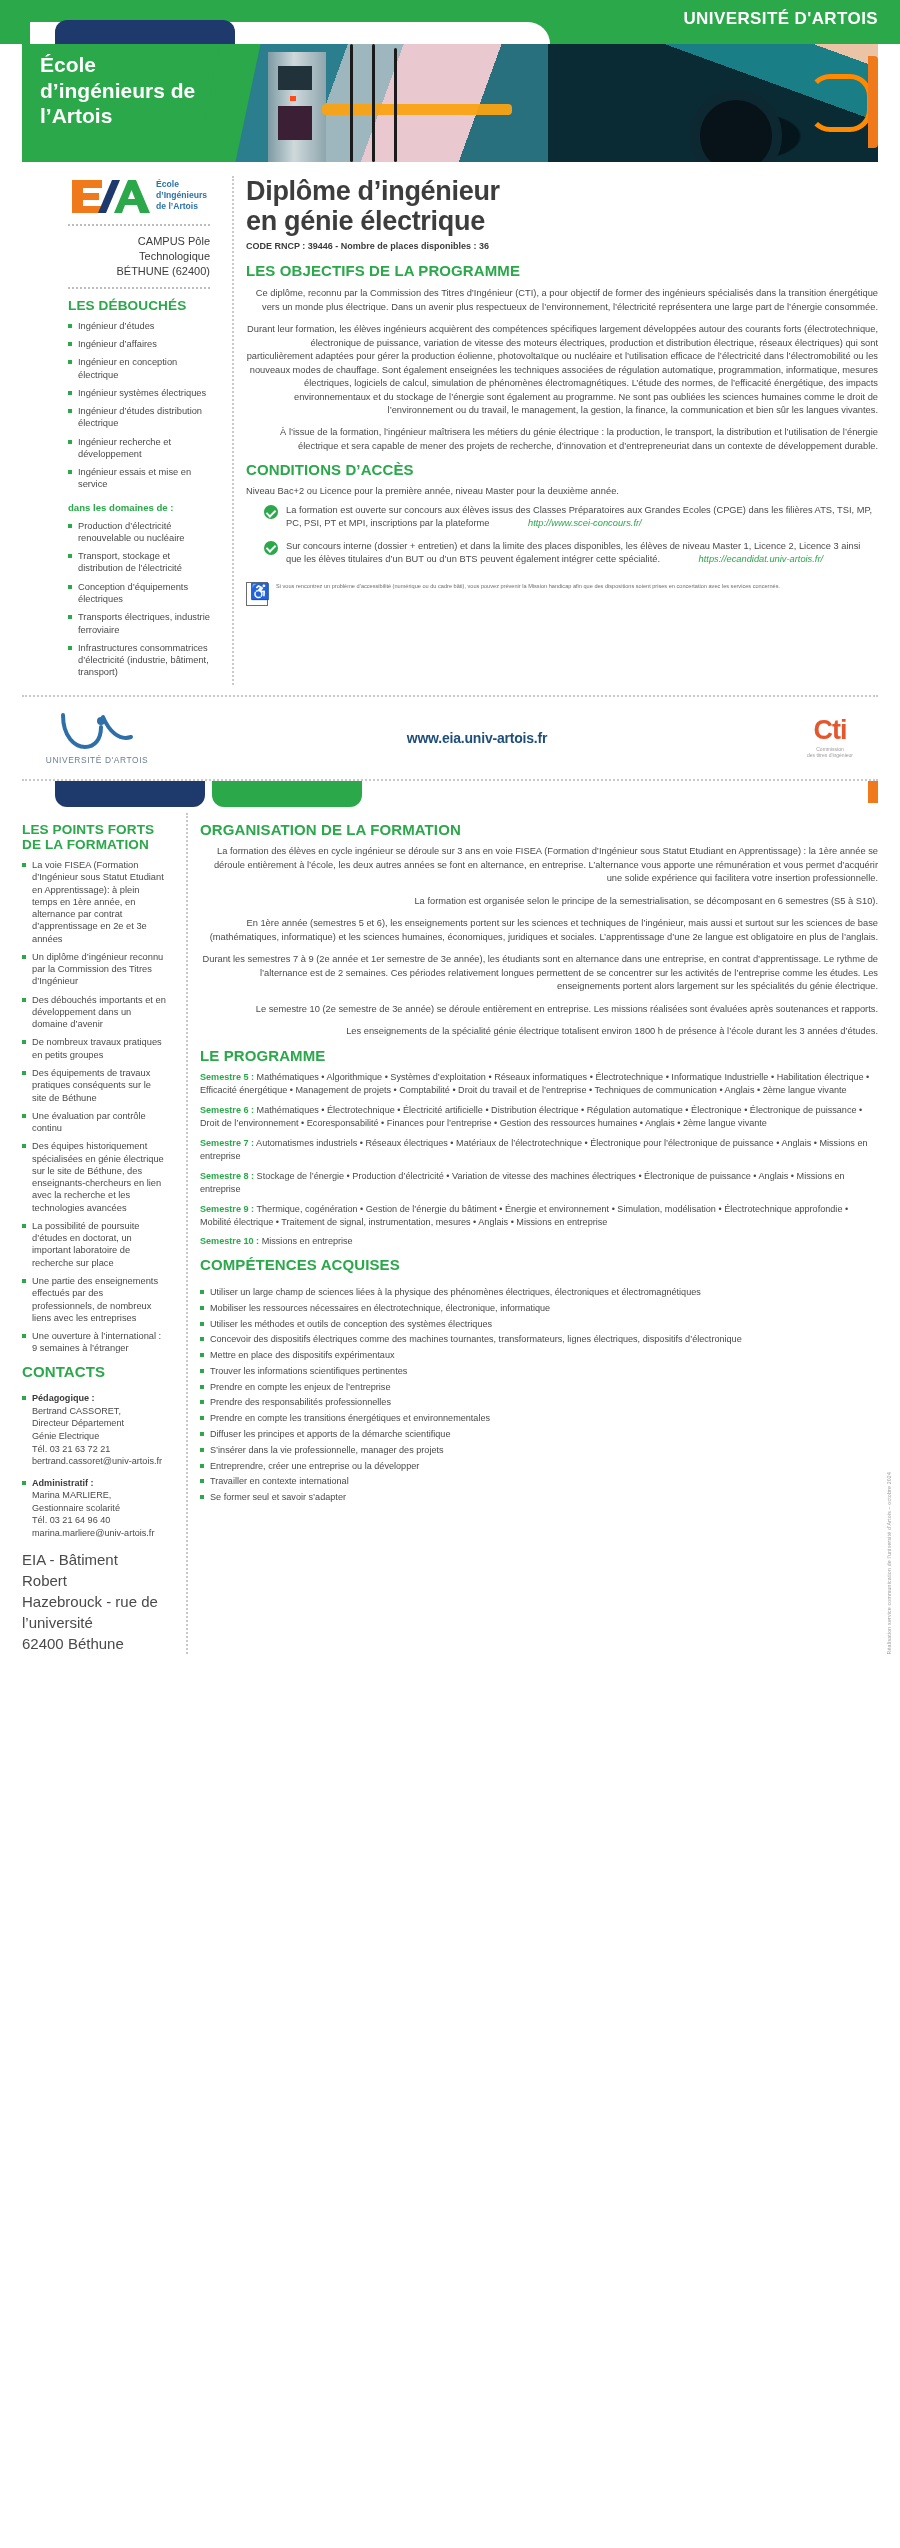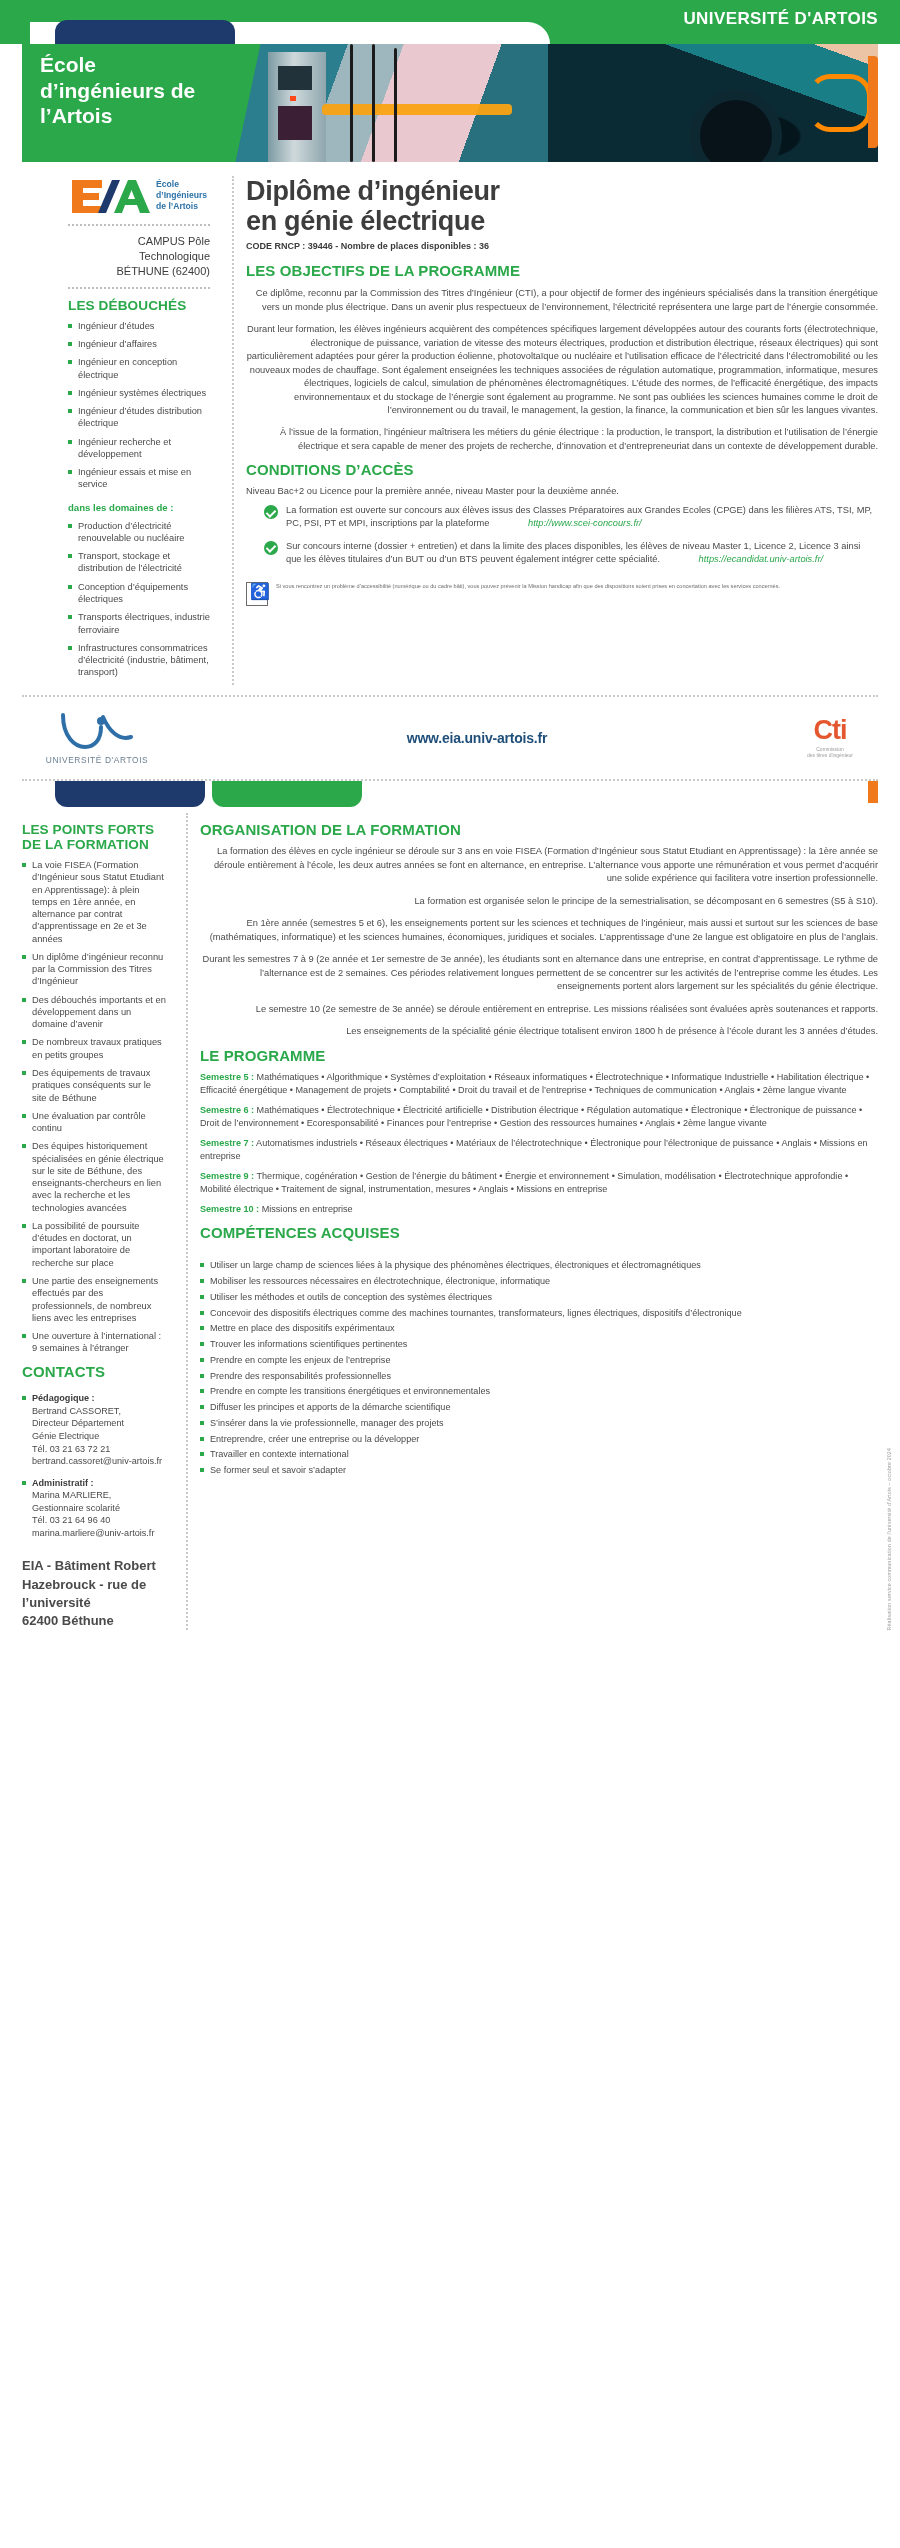--- a/index.html
+++ b/index.html
@@ -177,34 +177,34 @@
   }
 
   .cols2 { display:flex; padding:6px 22px 18px 22px; }
   .c2-left{ width:152px; flex:0 0 152px; padding-right:8px; }
   .c2-div{ width:1px; flex:0 0 1px; border-left:2px dotted #c9c9c9; margin:0 12px; }
   .c2-right{ flex:1 1 auto; position:relative; }
 
   .prog-line{ font-size:9.1px; line-height:1.42; color:#4a4a4a; margin-bottom:7px; }
   .prog-line b.sem{ color:#2aa84a; }
 
-  ul.comp{ list-style:none; margin-top:18px; }
+  ul.comp{ list-style:none; margin-top:12px; }
   ul.comp li{
     position:relative; padding-left:10px; margin-bottom:3.5px;
     font-size:9.1px; line-height:1.35; color:#4a4a4a;
   }
   ul.comp li:before{
     content:""; position:absolute; left:0; top:4px; width:4px; height:4px; background:#2aa84a;
   }
 
   .contacts-block{ margin-top:12px; }
   .contact-item{ position:relative; padding-left:10px; margin-bottom:9px; font-size:9.1px; line-height:1.38; color:#4a4a4a;}
   .contact-item:before{ content:""; position:absolute; left:0; top:4px; width:4px; height:4px; background:#2aa84a;}
   .contact-item b{ color:#3b3b3b; }
-  .addr{ font-size:13px; line-height:1.4; color:#4a4a4a; margin-top:18px;font-weight:bold; }
+  .addr{ font-size:15px; line-height:1.4; color:#4a4a4a; margin-top:10px; }
 
   .vert-note{
     position:absolute; right:-14px; bottom:0;
     writing-mode:vertical-rl; transform:rotate(180deg);
     font-size:5.2px; color:#9b9b9b; letter-spacing:.2px;
   }
 </style>
 </head>
 <body>
 
@@ -380,20 +380,21 @@
       <p class="body">En 1ère année (semestres 5 et 6), les enseignements portent sur les sciences et techniques de l’ingénieur, mais aussi et surtout sur les sciences de base (mathématiques, informatique) et les sciences humaines, économiques, juridiques et sociales. L’apprentissage d’une 2e langue est obligatoire en plus de l’anglais.</p>
       <p class="body">Durant les semestres 7 à 9 (2e année et 1er semestre de 3e année), les étudiants sont en alternance dans une entreprise, en contrat d’apprentissage. Le rythme de l’alternance est de 2 semaines. Ces périodes relativement longues permettent de se concentrer sur les activités de l’entreprise comme les études. Les enseignements portent alors largement sur les spécialités du génie électrique.</p>
       <p class="body">Le semestre 10 (2e semestre de 3e année) se déroule entièrement en entreprise. Les missions réalisées sont évaluées après soutenances et rapports.</p>
       <p class="body">Les enseignements de la spécialité génie électrique totalisent environ 1800 h de présence à l’école durant les 3 années d’études.</p>
 
       <h2 class="sec-green big">LE PROGRAMME</h2>
       <div id="programme-list">
           <div class="prog-line"><b class="sem">Semestre 5 :</b> Mathématiques • Algorithmique • Systèmes d’exploitation • Réseaux informatiques • Électrotechnique • Informatique Industrielle • Habilitation électrique • Efficacité énergétique • Management de projets • Comptabilité • Droit du travail et de l’entreprise • Techniques de communication • Anglais • 2ème langue vivante</div>
           <div class="prog-line"><b class="sem">Semestre 6 :</b> Mathématiques • Électrotechnique • Électricité artificielle • Distribution électrique • Régulation automatique • Électronique • Électronique de puissance • Droit de l’environnement • Ecoresponsabilité • Finances pour l’entreprise • Gestion des ressources humaines • Anglais • 2ème langue vivante</div>
           <div class="prog-line"><b class="sem">Semestre 7 :</b> Automatismes industriels • Réseaux électriques • Matériaux de l’électrotechnique • Électronique pour l’électronique de puissance • Anglais • Missions en entreprise</div>
+          <div class="prog-line"><b class="sem">Semestre 8 :</b> Stockage de l’énergie • Production d’électricité • Variation de vitesse des machines électriques • Électronique de puissance • Anglais • Missions en entreprise</div>
           <div class="prog-line"><b class="sem">Semestre 9 :</b> Thermique, cogénération • Gestion de l’énergie du bâtiment • Énergie et environnement • Simulation, modélisation • Électrotechnique approfondie • Mobilité électrique • Traitement de signal, instrumentation, mesures • Anglais • Missions en entreprise</div>
           <div class="prog-line"><b class="sem">Semestre 10 :</b> Missions en entreprise</div>
         </div>
 
       <h2 class="sec-green big">COMPÉTENCES ACQUISES</h2>
       <ul class="comp" id="competences-list">
           <li>Utiliser un large champ de sciences liées à la physique des phénomènes électriques, électroniques et électromagnétiques</li>
           <li>Mobiliser les ressources nécessaires en électrotechnique, électronique, informatique</li>
           <li>Utiliser les méthodes et outils de conception des systèmes électriques</li>
           <li>Concevoir des dispositifs électriques comme des machines tournantes, transformateurs, lignes électriques, dispositifs d’électronique</li>

